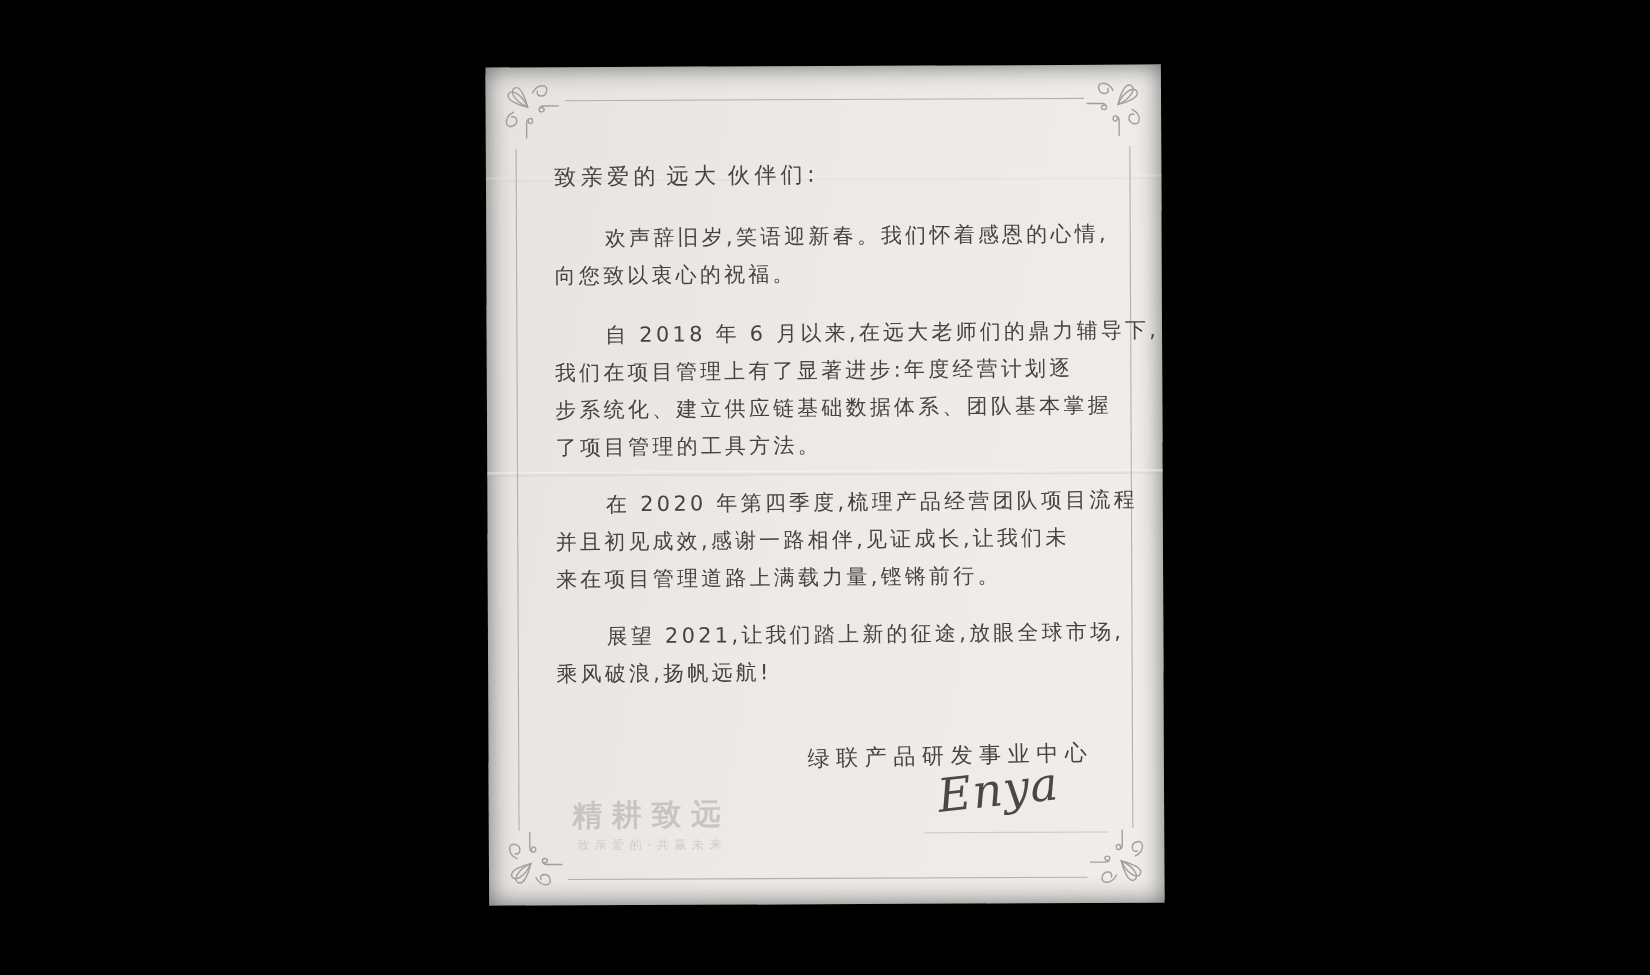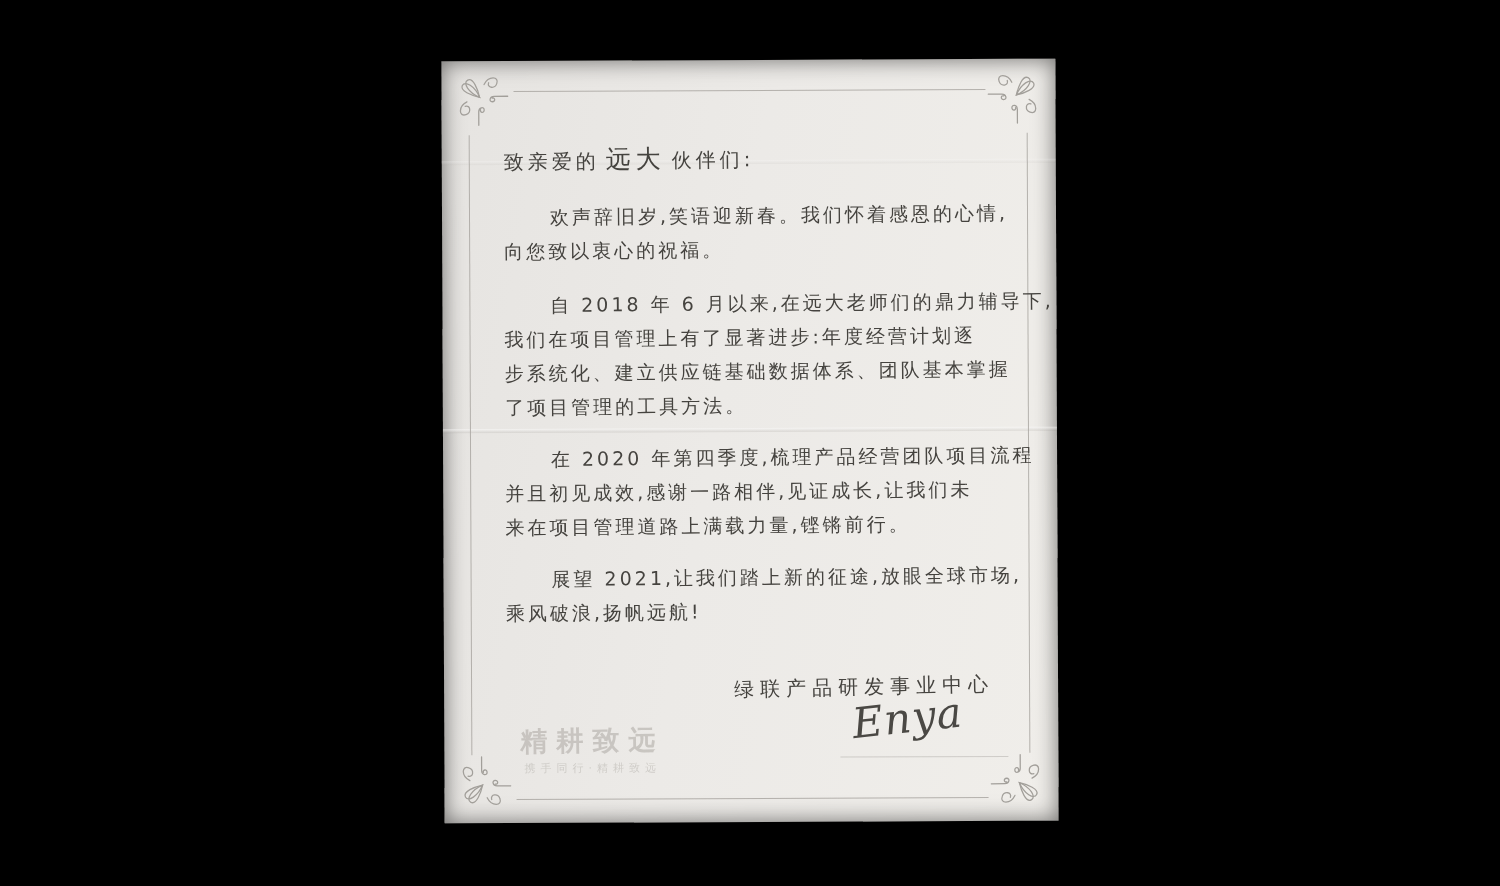--- a/index.html
+++ b/index.html
@@ -69,21 +69,21 @@
   .salutation {
     position: absolute;
     left: 62px;
     top: 82px;
     font-size: 20px;
     letter-spacing: 4px;
     transform: rotate(-0.4deg);
     white-space: nowrap;
   }
   .salutation .company {
-    font-size: 25px;
+    font-size: 20px;
     letter-spacing: 5px;
     padding: 0 6px;
     font-family: Liberation Serif, serif;
   }
   .para {
     position: absolute;
     left: 62px;
     right: 56px;
     transform: rotate(-0.3deg);
   }
@@ -225,16 +225,16 @@
       <div class="line indent">展望 2021,让我们踏上新的征途,放眼全球市场,</div>
       <div class="line">乘风破浪,扬帆远航!</div>
     </div>
 
     <div class="hand signoff">绿联产品研发事业中心</div>
 
     <div class="signature">Enya</div>
     <div class="signature-rule"></div>
 
     <div class="watermark-title">精耕致远</div>
-    <div class="watermark-subtitle">携手同行·精耕致远</div>
+    <div class="watermark-subtitle">致亲爱的·共赢未来</div>
 
   </div>
 </div>
 
 </body></html>

